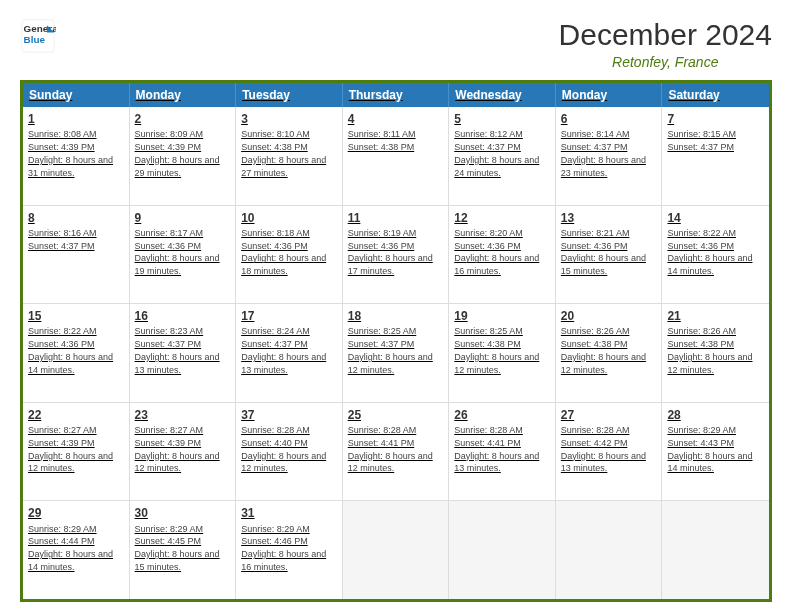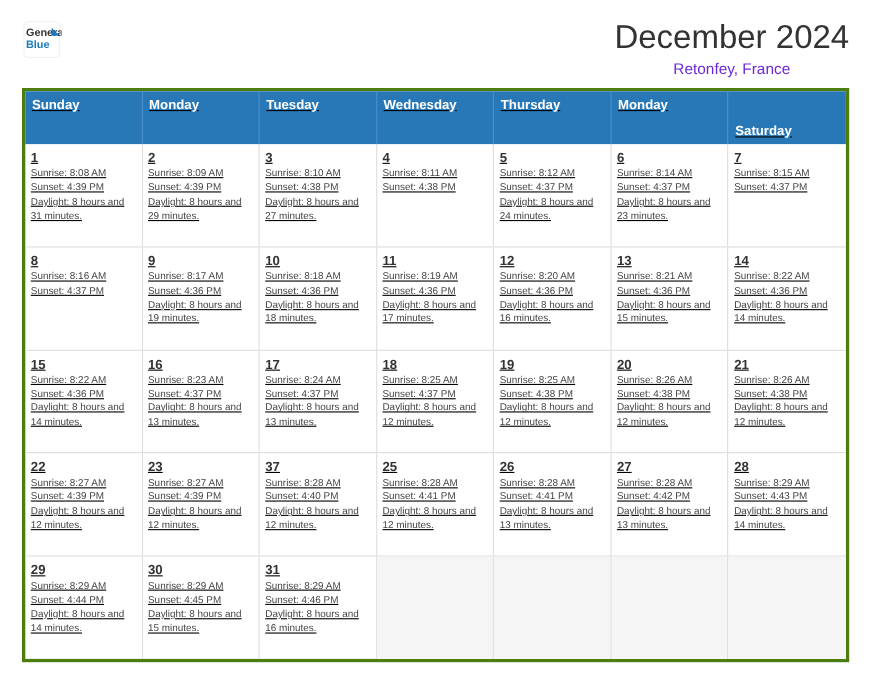--- a/index.html
+++ b/index.html
@@ -35,22 +35,23 @@
     .title-block {
       text-align: center;
     }
     .main-title {
       font-size: 30px;
       color: #333;
       font-weight: normal;
     }
     .subtitle {
       font-size: 14px;
-      color: #6d28d9;
+      color: #4d7c0f;
       margin-top: 2px;
+      font-style: italic;
     }
     .calendar {
       flex: 1;
       display: flex;
       flex-direction: column;
       border: 3px solid #4d7c0f;
       text-decoration: underline;
     }
     .cal-header {
       display: grid;
@@ -60,21 +61,20 @@
     .cal-header-cell {
       color: #fff;
       font-size: 12px;
       font-weight: bold;
       padding: 5px 6px;
       text-align: left;
       border-right: 1px solid #4a90cc;
     }
     .cal-header-cell:last-child {
       border-right: none;
-      margin-top: 24px;
     }
     .cal-body {
       display: flex;
       flex-direction: column;
       flex: 1;
     }
     .cal-row {
       display: grid;
       grid-template-columns: repeat(7, 1fr);
       flex: 1;
@@ -127,22 +127,22 @@
       <div class="main-title">December 2024</div>
       <div class="subtitle">Retonfey, France</div>
     </div>
   </div>
 
   <div class="calendar">
     <div class="cal-header">
       <div class="cal-header-cell">Sunday</div>
       <div class="cal-header-cell">Monday</div>
       <div class="cal-header-cell">Tuesday</div>
+      <div class="cal-header-cell">Thursday</div>
       <div class="cal-header-cell">Wednesday</div>
-      <div class="cal-header-cell">Thursday</div>
       <div class="cal-header-cell">Monday</div>
       <div class="cal-header-cell">Saturday</div>
     </div>
     <div class="cal-body" id="cal-body">
     <div class="cal-row">
           <div class="cal-cell">
         <span class="day-num">1</span>
         <span class="info">Sunrise: 8:08 AM</span><br>
         <span class="info">Sunset: 4:39 PM</span><br>
         <span class="info">Daylight: 8 hours and 31 minutes.</span>

